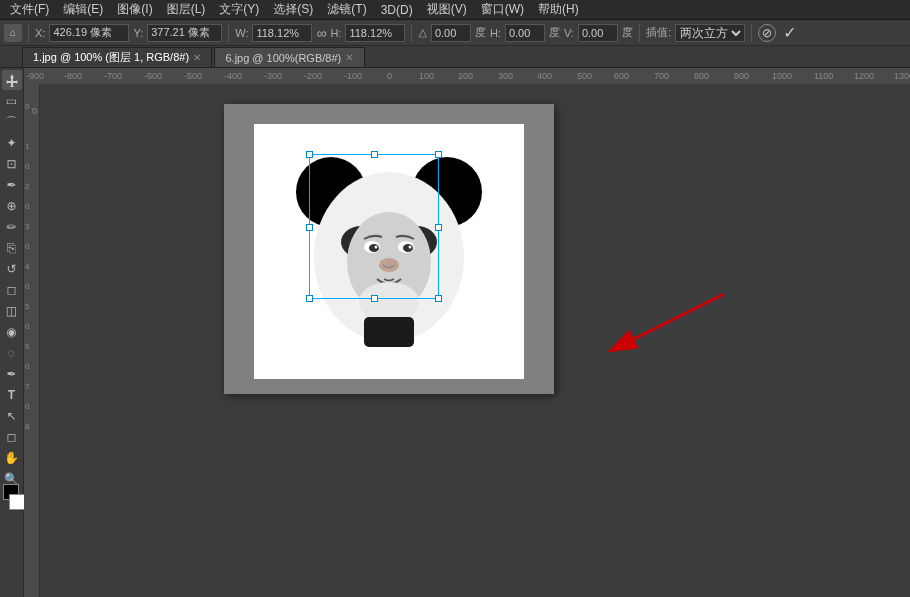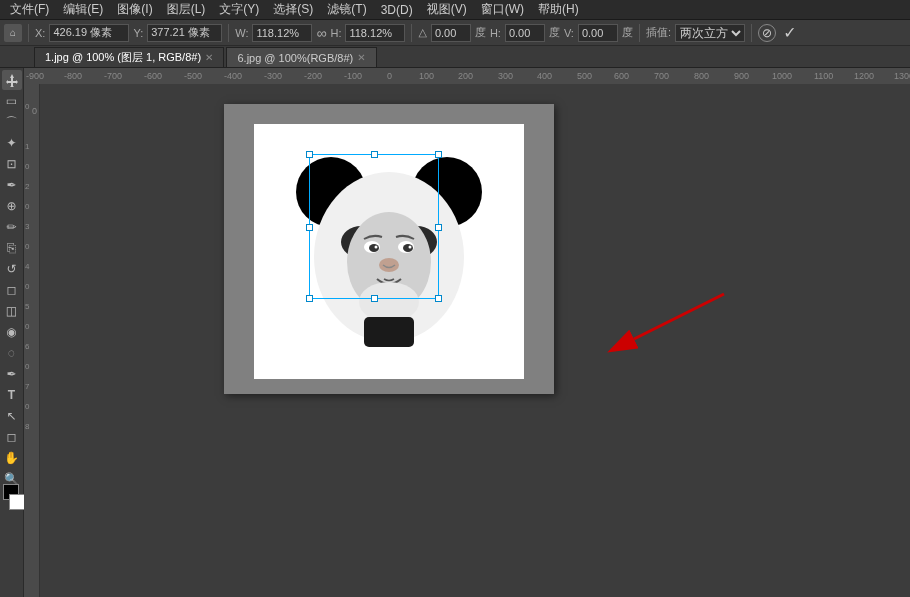--- a/index.html
+++ b/index.html
@@ -30,21 +30,21 @@
     }
     .toolbar-label { color: #aaa; font-size: 11px; }
     .toolbar-btn {
       width: 20px; height: 20px; background: #555; border: none; color: #ccc;
       cursor: pointer; font-size: 14px; display: flex; align-items: center; justify-content: center;
     }
 
     
     #tabs {
       width: 100%; height: 22px; background: #3a3a3a; display: flex; align-items: flex-end;
-      border-bottom: 1px solid #222; padding-left: 34px;
+      border-bottom: 1px solid #222; padding-left: 22px;
     }
     .tab {
       height: 20px; padding: 0 10px; background: #4a4a4a; border: 1px solid #222;
       border-bottom: none; font-size: 11px; color: #ccc; cursor: pointer;
       display: flex; align-items: center; gap: 4px; margin-right: 2px;
     }
     .tab.active { background: #3c3c3c; color: #fff; }
     .tab-close { font-size: 10px; color: #888; cursor: pointer; }
 
     

